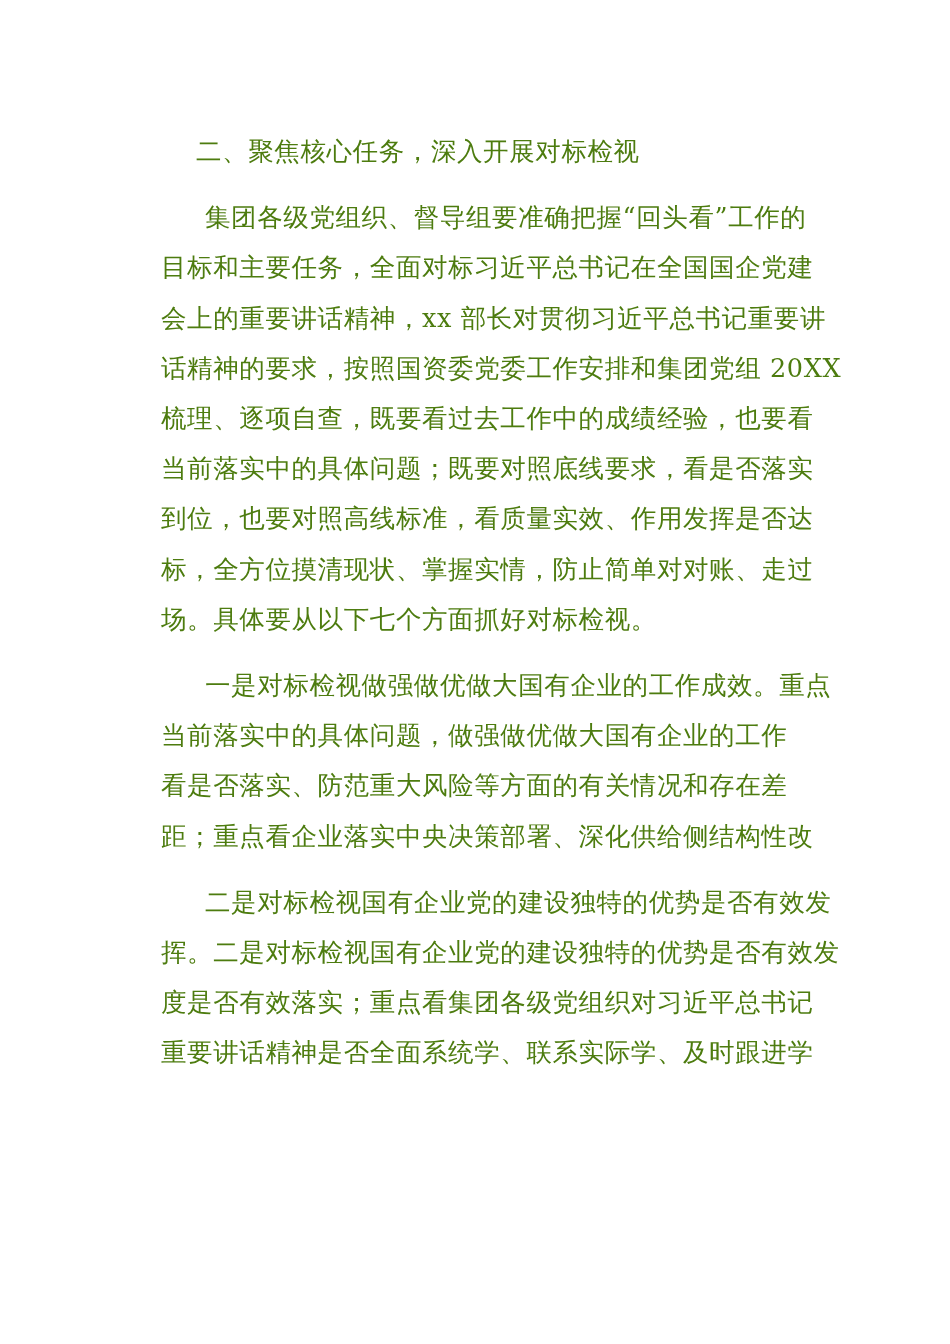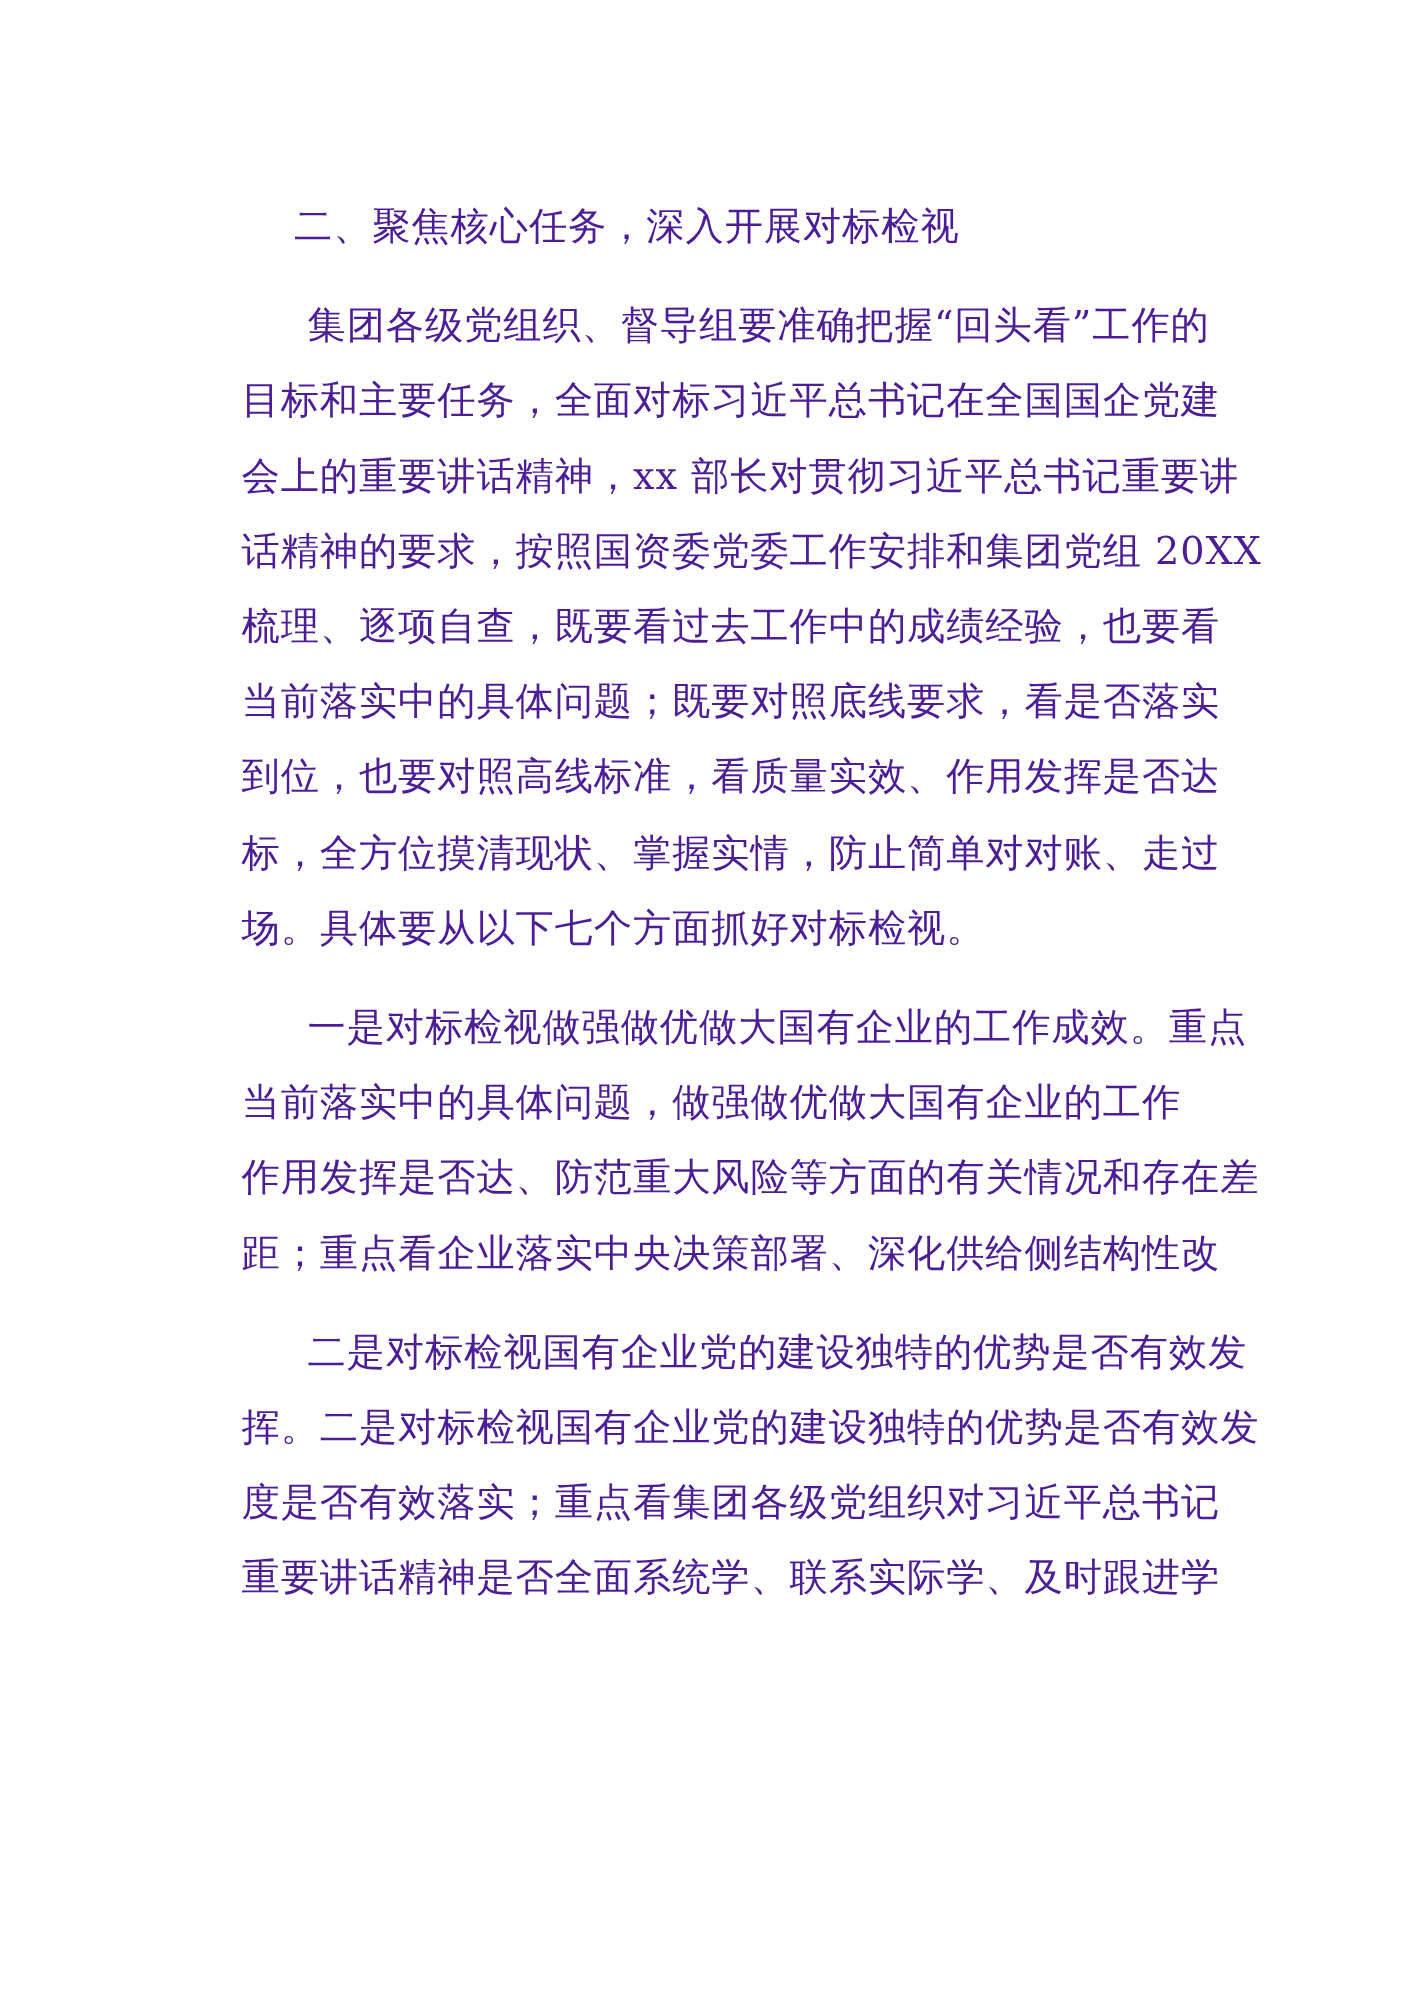--- a/index.html
+++ b/index.html
@@ -4,21 +4,21 @@
   <style>
     html, body { margin: 0; padding: 0; background: #ffffff; }
     body { width: 950px; height: 1344px; position: relative; overflow: hidden; }
     .page {
       position: absolute;
       left: 145px;
       top: 126px;
       width: 662px;
       font-family: "DejaVu Serif", "Liberation Serif", serif;
       font-size: 25.5px;
-      color: #4c1d95;
+      color: #4d7c0f;
       line-height: 50.2px;
       letter-spacing: 0.6px;
     }
     .para {
       margin: 16px;
       text-indent: 2em;
       text-align: justify;
     }
     .heading {
       margin: 0;
@@ -43,21 +43,21 @@
     <span class="line">梳理、逐项自查，既要看过去工作中的成绩经验，也要看</span>
     <span class="line">当前落实中的具体问题；既要对照底线要求，看是否落实</span>
     <span class="line">到位，也要对照高线标准，看质量实效、作用发挥是否达</span>
     <span class="line">标，全方位摸清现状、掌握实情，防止简单对对账、走过</span>
     <span class="line">场。具体要从以下七个方面抓好对标检视。</span>
   </div>
 
   <div class="para">
     <span class="line first">一是对标检视做强做优做大国有企业的工作成效。重点</span>
     <span class="line">当前落实中的具体问题，做强做优做大国有企业的工作</span>
-    <span class="line">作用发挥是否达、防范重大风险等方面的有关情况和存在差</span>
+    <span class="line">看是否落实、防范重大风险等方面的有关情况和存在差</span>
     <span class="line">距；重点看企业落实中央决策部署、深化供给侧结构性改</span>
   </div>
 
   <div class="para">
     <span class="line first">二是对标检视国有企业党的建设独特的优势是否有效发</span>
     <span class="line">挥。二是对标检视国有企业党的建设独特的优势是否有效发</span>
     <span class="line">度是否有效落实；重点看集团各级党组织对习近平总书记</span>
     <span class="line">重要讲话精神是否全面系统学、联系实际学、及时跟进学</span>
   </div>
 </div>

